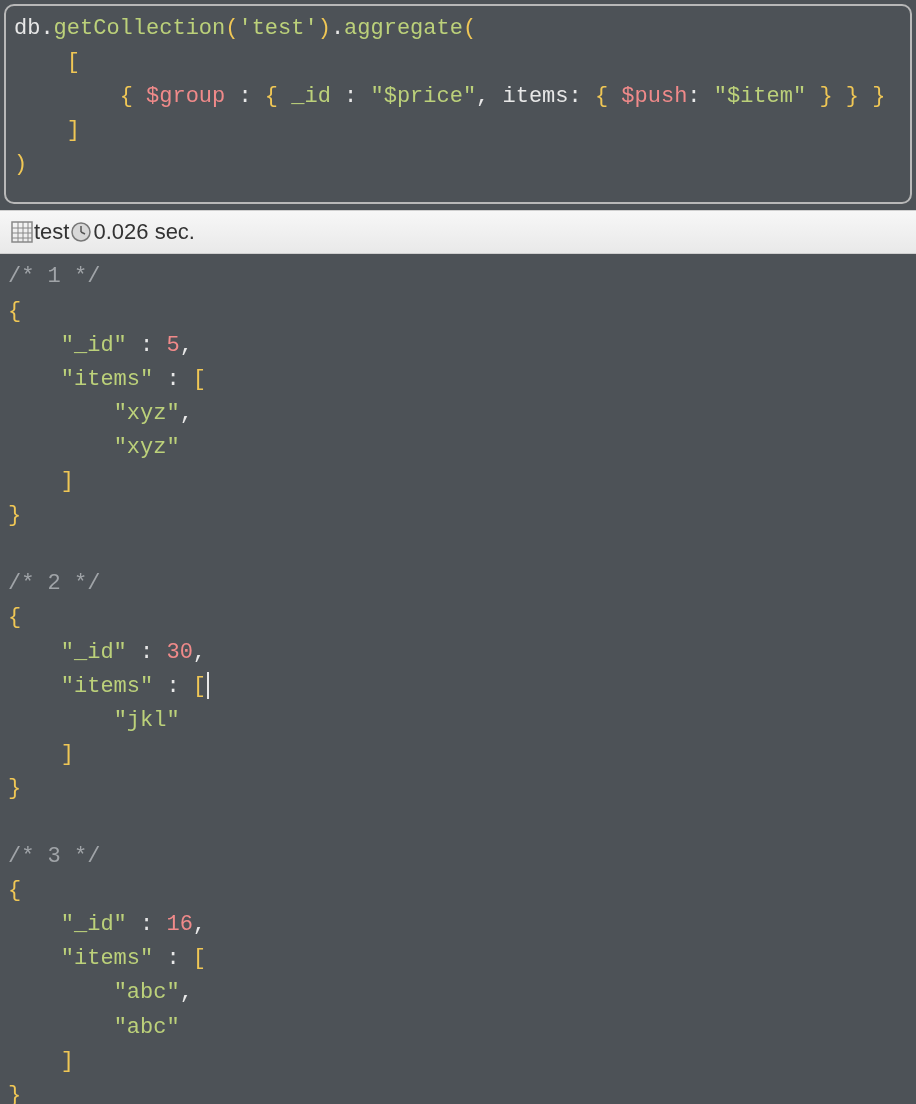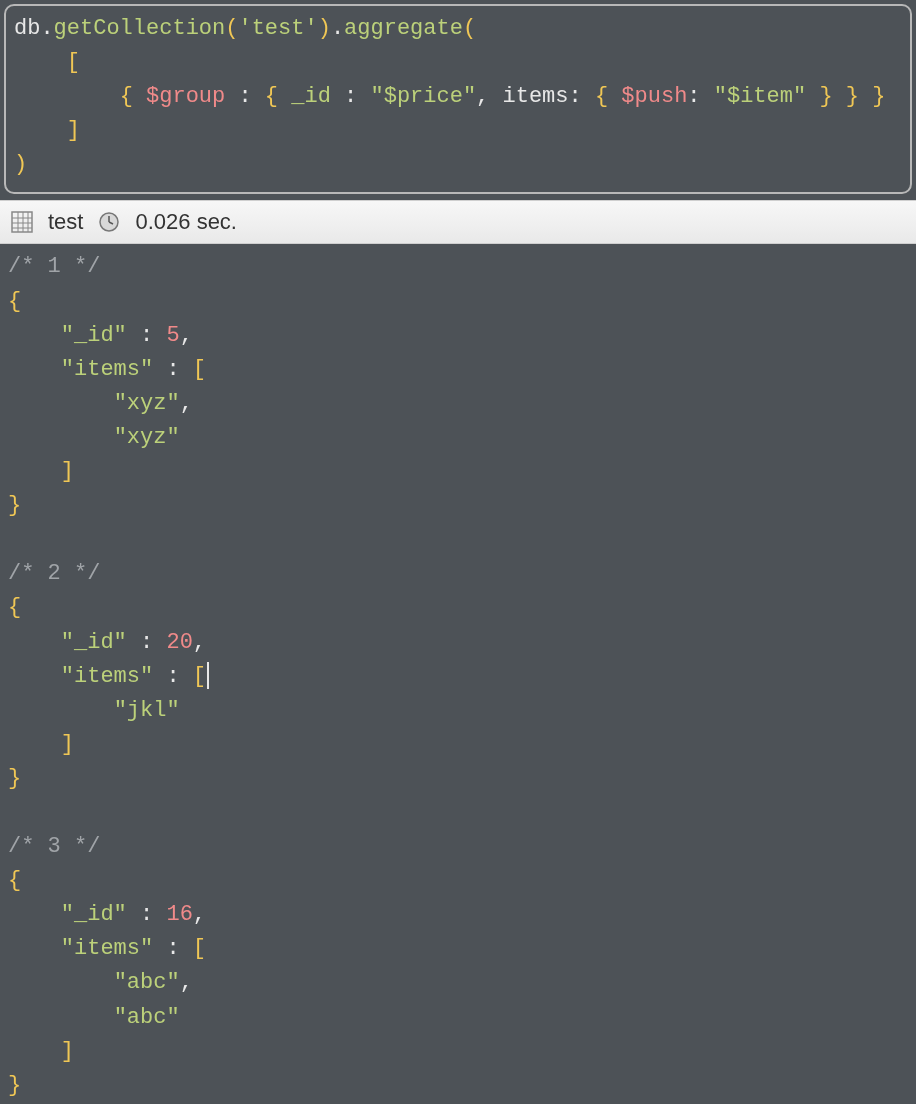--- a/index.html
+++ b/index.html
@@ -9,35 +9,34 @@
     font-family: "Menlo", "Consolas", "Courier New", monospace;
     font-size: 22px;
     background: #4d5257;
     overflow: hidden;
   }
 
   .query-pane {
     background: #4d5257;
     border: 2px solid #b8b8b8;
     border-radius: 10px;
-    padding: 6px 8px 10px 8px;
+    padding: 6px 8px 20px 8px;
     margin: 4px 4px 6px 4px;
     line-height: 1.55;
     white-space: pre;
     color: #e8e8e8;
   }
 
   .status-bar {
     background: linear-gradient(#f7f7f7, #e9e9e9);
     border-top: 1px solid #cfcfcf;
     border-bottom: 1px solid #cfcfcf;
     height: 44px;
     display: flex;
     align-items: center;
-    gap: 14px;
     padding: 0 10px;
     font-family: -apple-system, "Helvetica Neue", Arial, sans-serif;
     font-size: 22px;
     color: #333;
   }
   .status-bar .grid-icon {
     width: 24px; height: 24px;
     display: inline-flex; align-items: center; justify-content: center;
   }
   .status-bar .clock-icon {
@@ -109,21 +108,21 @@
 <span class="tk-bracket">{</span>
     <span class="tk-key">"_id"</span><span class="tk-default"> : </span><span class="tk-number">5</span><span class="tk-default">,</span>
     <span class="tk-key">"items"</span><span class="tk-default"> : </span><span class="tk-bracket">[</span>
         <span class="tk-string">"xyz"</span><span class="tk-default">,</span>
         <span class="tk-string">"xyz"</span>
     <span class="tk-bracket">]</span>
 <span class="tk-bracket">}</span>
 
 <span class="tk-comment">/* 2 */</span>
 <span class="tk-bracket">{</span>
-    <span class="tk-key">"_id"</span><span class="tk-default"> : </span><span class="tk-number">20</span><span class="tk-default">,</span>
+    <span class="tk-key">"_id"</span><span class="tk-default"> : </span><span class="tk-number">30</span><span class="tk-default">,</span>
     <span class="tk-key">"items"</span><span class="tk-default"> : </span><span class="tk-bracket">[</span><span class="cursor-bar"></span>
         <span class="tk-string">"jkl"</span>
     <span class="tk-bracket">]</span>
 <span class="tk-bracket">}</span>
 
 <span class="tk-comment">/* 3 */</span>
 <span class="tk-bracket">{</span>
     <span class="tk-key">"_id"</span><span class="tk-default"> : </span><span class="tk-number">16</span><span class="tk-default">,</span>
     <span class="tk-key">"items"</span><span class="tk-default"> : </span><span class="tk-bracket">[</span>
         <span class="tk-string">"abc"</span><span class="tk-default">,</span>

